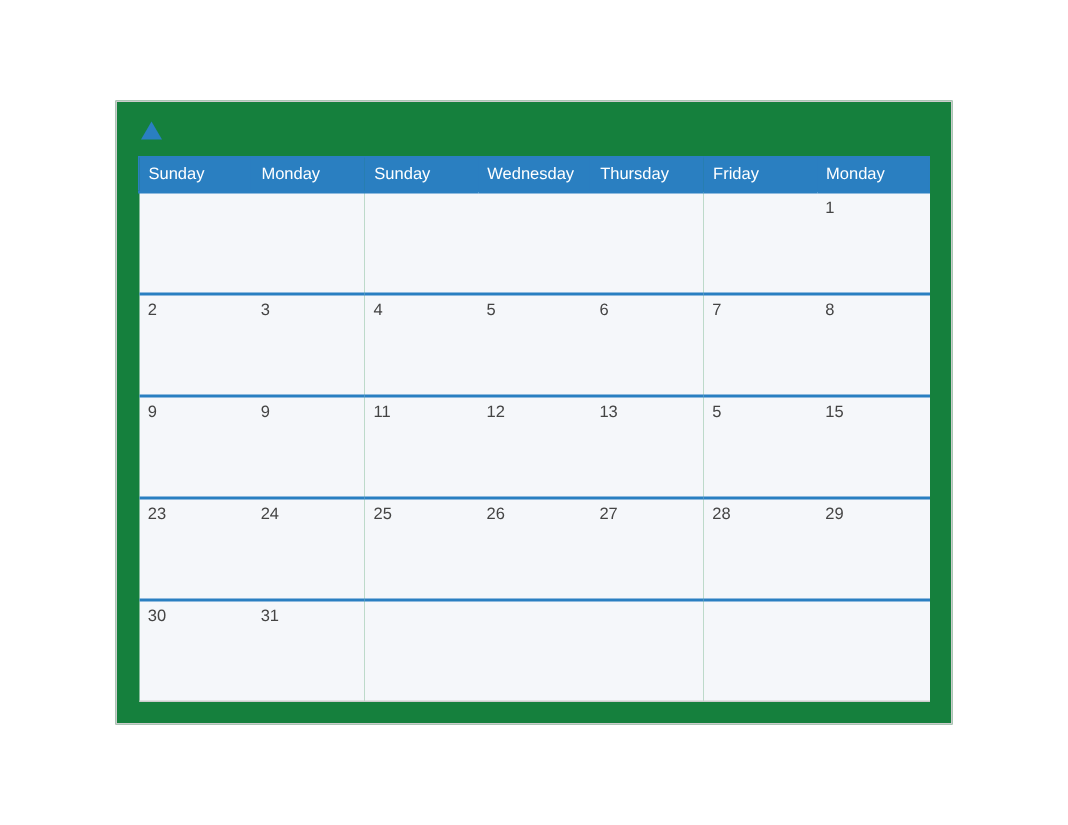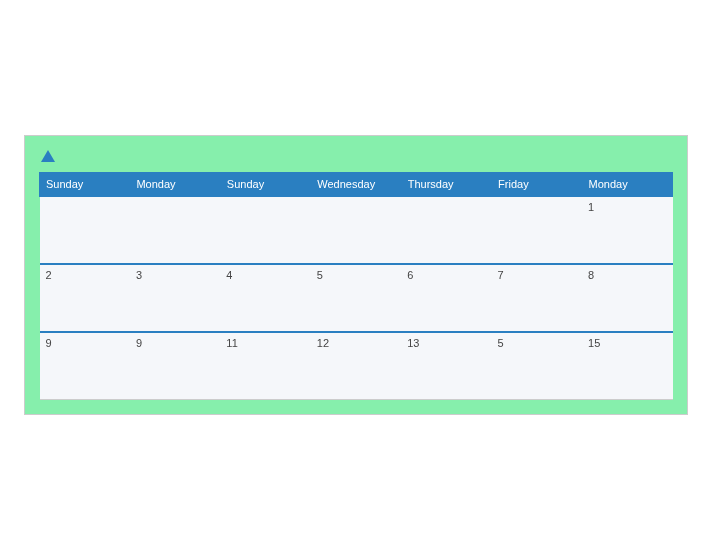--- a/index.html
+++ b/index.html
@@ -7,22 +7,22 @@
       background: #fff;
       font-family: Arial, sans-serif;
       display: flex;
       justify-content: center;
       align-items: center;
       width: 712px;
       height: 550px;
       overflow: hidden;
     }
     .calendar-container {
-      width: 664px;
-      background: #86efac;
+      width: 558px;
+      background: #15803d;
       border: 1px solid #ccc;
       padding: 10px 14px 14px 14px;
     }
     .calendar-header {
       display: flex;
       align-items: center;
       justify-content: space-between;
       margin-bottom: 8px;
     }
     .logo {
@@ -151,15 +151,33 @@
         </tr>
         <tr>
           <td><span class="day-number">9</span></td>
           <td><span class="day-number">9</span></td>
           <td><span class="day-number">11</span></td>
           <td><span class="day-number">12</span></td>
           <td><span class="day-number">13</span></td>
           <td><span class="day-number">5</span></td>
           <td><span class="day-number">15</span></td>
         </tr>
+        <tr>
+          <td><span class="day-number">23</span></td>
+          <td><span class="day-number">24</span></td>
+          <td><span class="day-number">25</span></td>
+          <td><span class="day-number">26</span></td>
+          <td><span class="day-number">27</span></td>
+          <td><span class="day-number">28</span></td>
+          <td><span class="day-number">29</span></td>
+        </tr>
+        <tr>
+          <td><span class="day-number">30</span></td>
+          <td><span class="day-number">31</span></td>
+          <td></td>
+          <td></td>
+          <td></td>
+          <td></td>
+          <td></td>
+        </tr>
       </tbody>
   </table>
 </div>
 
 </body></html>

